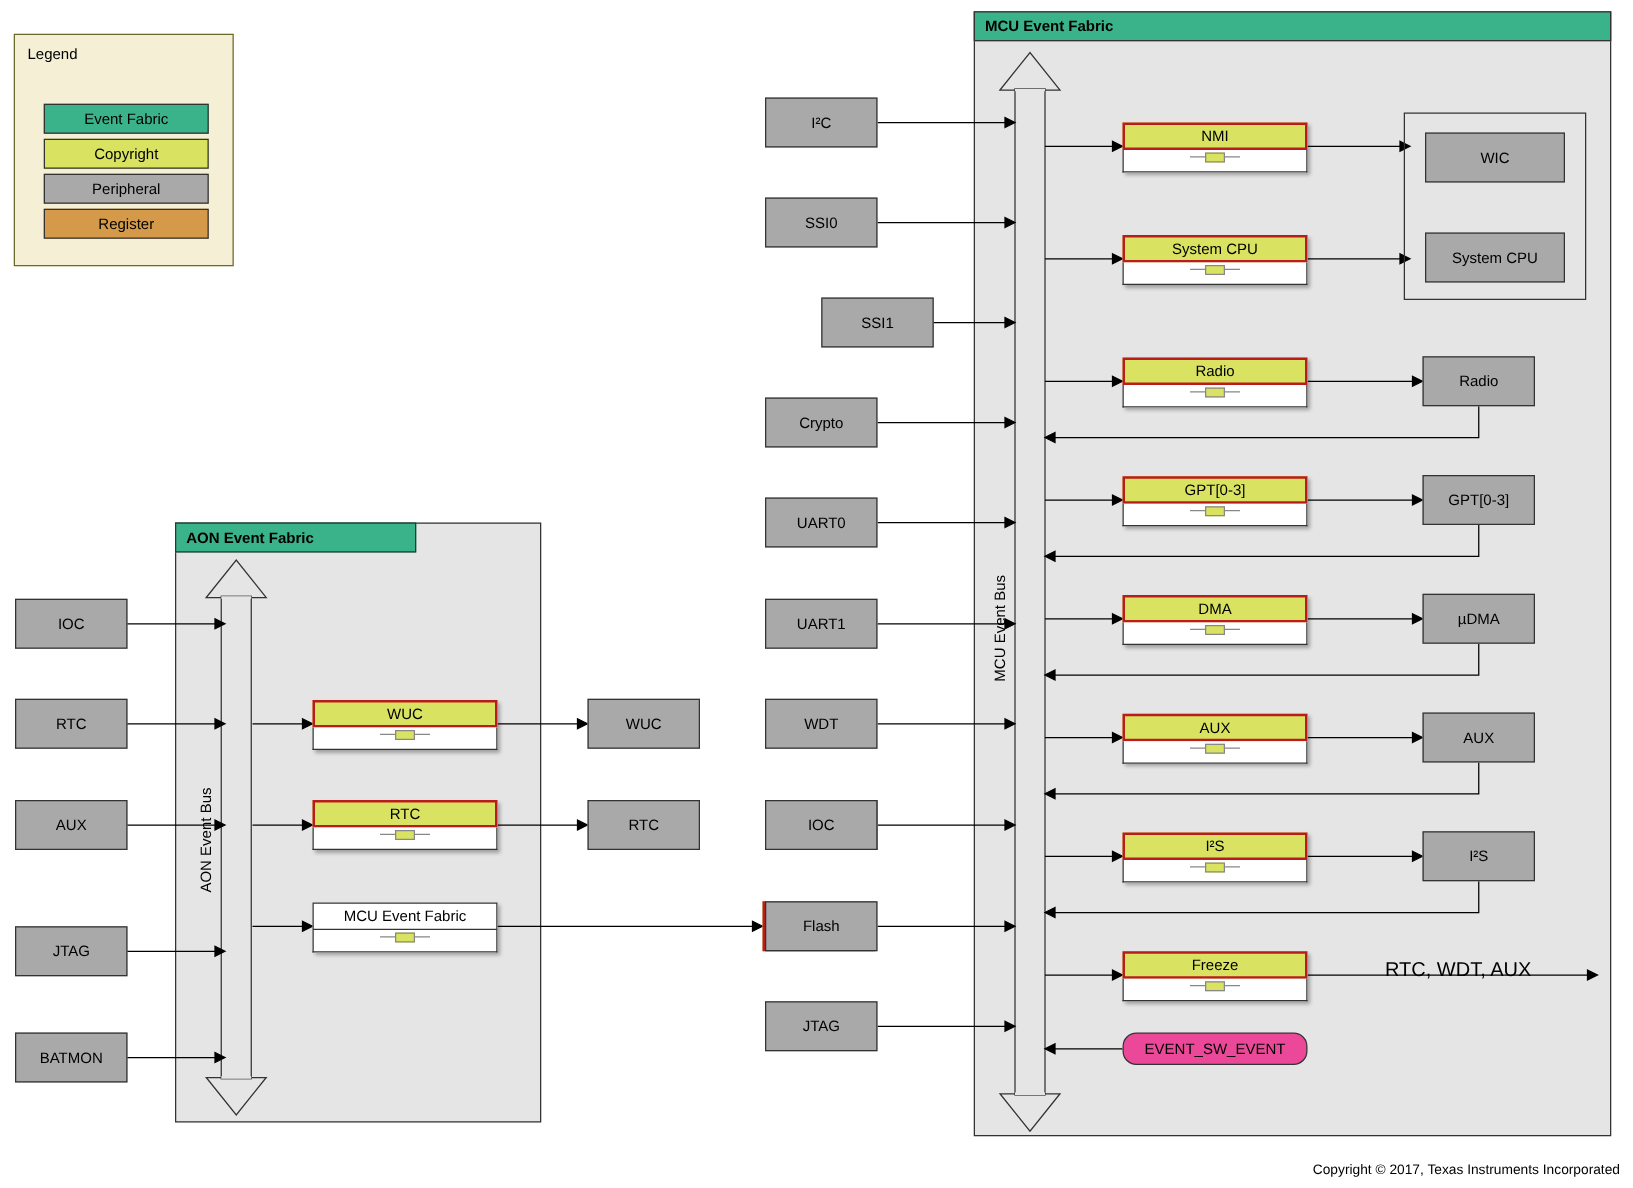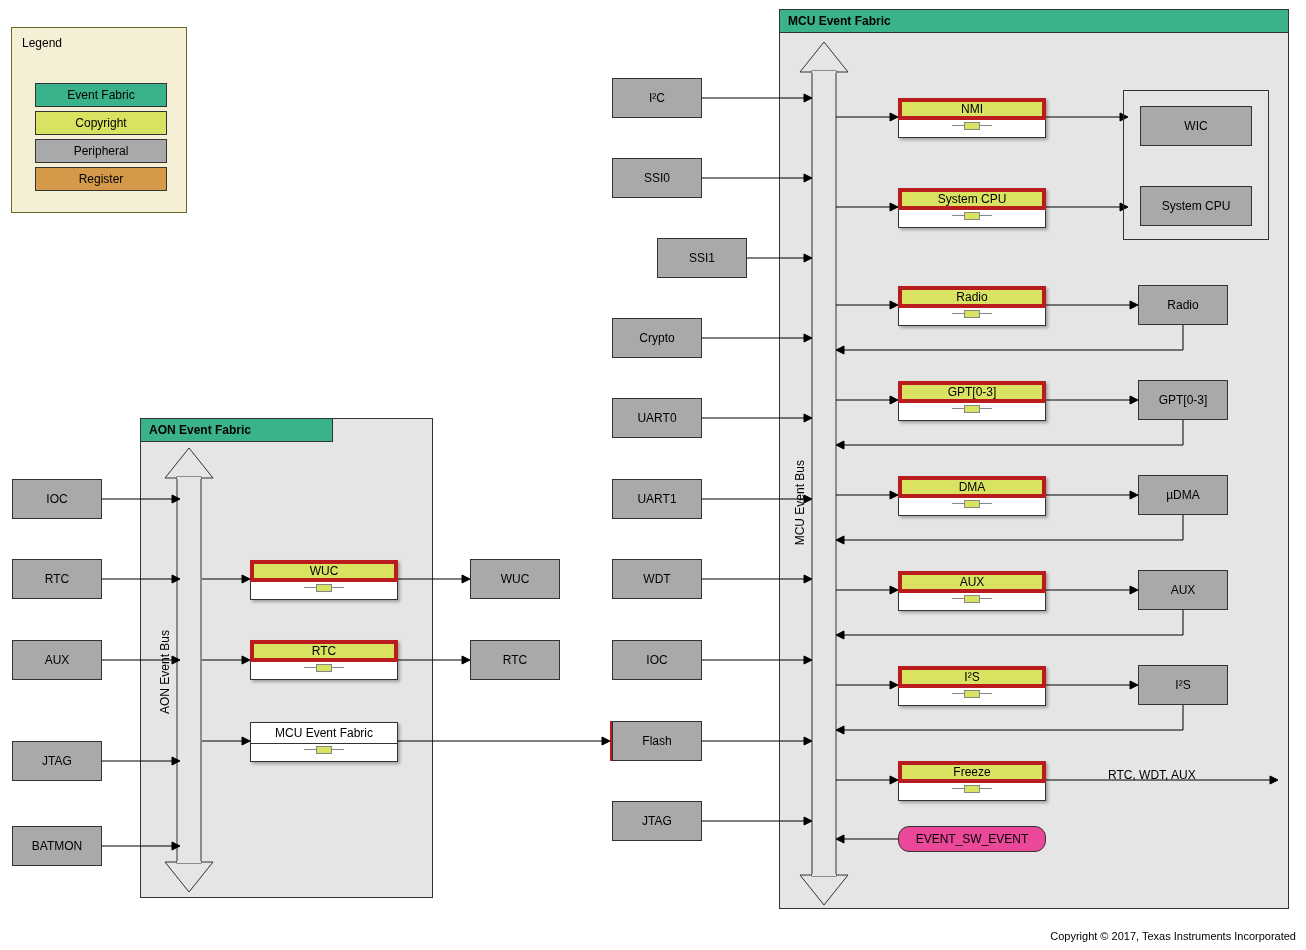--- a/index.html
+++ b/index.html
@@ -15,21 +15,21 @@
   .box {
     position: absolute;
     border: 1px solid #333;
     box-sizing: border-box;
     display: flex;
     align-items: center;
     justify-content: center;
     text-align: center;
   }
   .peripheral { background: #a9a9a9; }
-  .subscriber-header { background: #d9e261; border: 4px solid #b91c1c; }
+  .subscriber-header { background: #d9e261; border: 2px solid #b91c1c; }
   .subscriber-body { background: #fff; border: 1px solid #333; border-top: none; }
   .subscriber-wrap { position: absolute; box-shadow: 2px 2px 3px rgba(0,0,0,0.3); }
   .subscriber-wrap .subscriber-header,
   .subscriber-wrap .subscriber-body { position: relative; }
   .register { background: #ec4899; border-radius: 11px; }
   .fabric-title {
     background: #3bb38a;
     border: 1px solid #333;
     font-weight: bold;
     padding: 4px 8px;
@@ -436,19 +436,19 @@
 <div class="box peripheral" style="left:1138px; top:475px; width:90px; height:40px;">
     <span>µDMA</span>
   </div>
 <div class="box peripheral" style="left:1138px; top:570px; width:90px; height:40px;">
     <span>AUX</span>
   </div>
 <div class="box peripheral" style="left:1138px; top:665px; width:90px; height:40px;">
     <span>I²S</span>
   </div>
 
-<div style="position:absolute; left:1108px; top:768px; font-size:12px;">RTC, WDT, AUX</div>
+<div style="position:absolute; left:1108px; top:768px; font-size:16px;">RTC, WDT, AUX</div>
 
 <div class="box register" style="left:898px; top:826px; width:148px; height:26px;">
     <span>EVENT_SW_EVENT</span>
   </div>
 
 <div class="copyright">Copyright © 2017, Texas Instruments Incorporated</div>
 
 </body></html>

